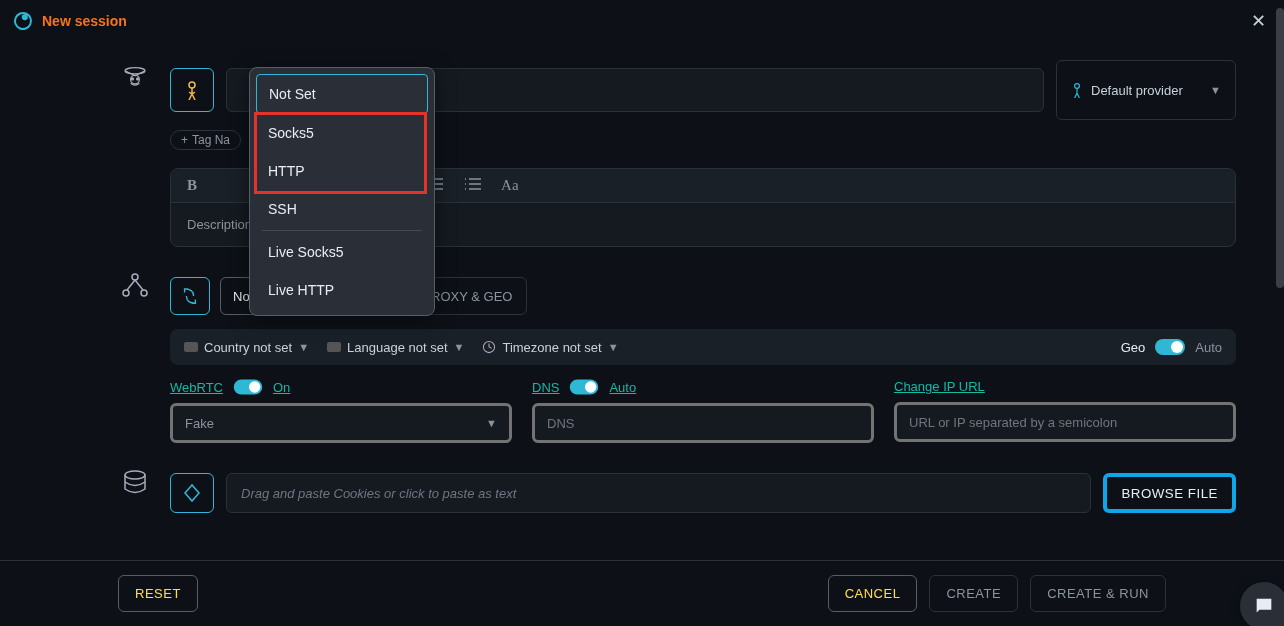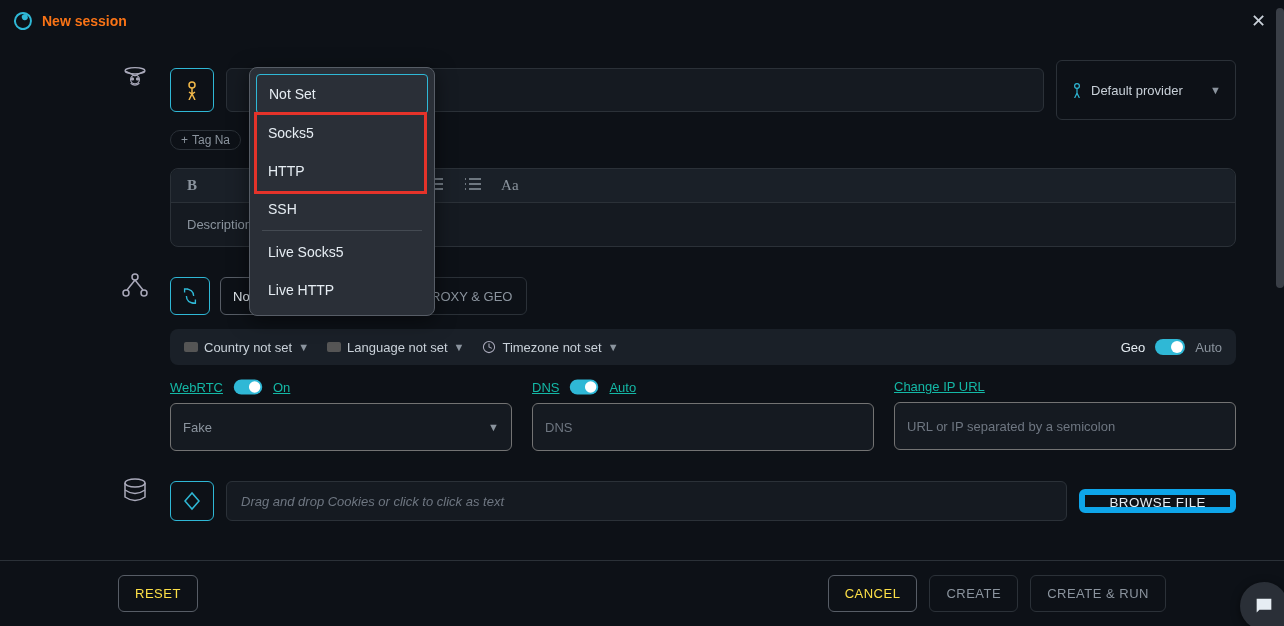--- a/index.html
+++ b/index.html
@@ -123,35 +123,35 @@
     content: ""; position: absolute; width: 12px; height: 12px;
     background: #fff; border-radius: 50%; top: 2px; right: 2px;
   }
   .triple {
     display: flex; gap: 20px; margin-top: 14px;
   }
   .col { flex: 1; min-width: 0;}
   .col-head { display: flex; align-items: center; gap: 10px; color: #14b8a6; margin-bottom: 8px; font-size: 13px; text-decoration: underline;}
   .col-head .toggle { transform: scale(0.95);}
   .field-box {
-    height: 48px; border: 1px solid #737373; border-radius: 6px;
+    height: 40px; border: 3px solid #737373; border-radius: 6px;
     background: #151a21; display: flex; align-items: center; justify-content: space-between;
     padding: 0 12px; color: #8b949e;
   }
   .field-box input { background: transparent; border: none; color: #c9d1d9; width: 100%; font-size: 13px; }
   .field-box input::placeholder { color: #6e7681; }
   
   .cookies-line { display: flex; gap: 12px; align-items: center; }
   .dnd-box {
     flex: 1; height: 40px; border: 1px solid #2b3138; border-radius: 6px;
     background: #151a21; display: flex; align-items: center; padding: 0 14px;
     color: #6e7681; font-style: italic;
   }
   .browse-btn {
-    height: 24px; padding: 0 24px; border: 6px solid #0ea5e9; border-radius: 6px;
+    height: 40px; padding: 0 14px; border: 4px solid #0ea5e9; border-radius: 6px;
     background: transparent; color: #e6edf3; cursor: pointer; letter-spacing: 0.5px;
   }
   
   .footer {
     position: absolute; left: 0; right: 0; bottom: 0; height: 66px;
     border-top: 1px solid #2b3138;
     display: flex; align-items: center; justify-content: space-between;
     padding: 0 118px 0 118px;
     background: #0d1117;
   }
@@ -386,21 +386,21 @@
       </svg>
     </div>
     <div class="row-body" style="margin-left:60px;">
       <div class="cookies-line">
         <div class="icon-btn" style="height:40px;width:44px;">
           <svg width="20" height="20" viewBox="0 0 20 20" fill="none" stroke="#2fb8d6" stroke-width="1.5">
               <path d="M10 2 L3 10 L10 18 L17 10 Z"></path>
             </svg>
         </div>
         <div class="dnd-box">
-          <span>Drag and drop Cookies or click to click as text</span>
+          <span>Drag and paste Cookies or click to paste as text</span>
         </div>
         <button class="browse-btn">BROWSE FILE</button>
       </div>
     </div>
   </div>
 
 </div>
 
 <div class="dropdown">
   <div class="dd-item selected">Not Set</div>

